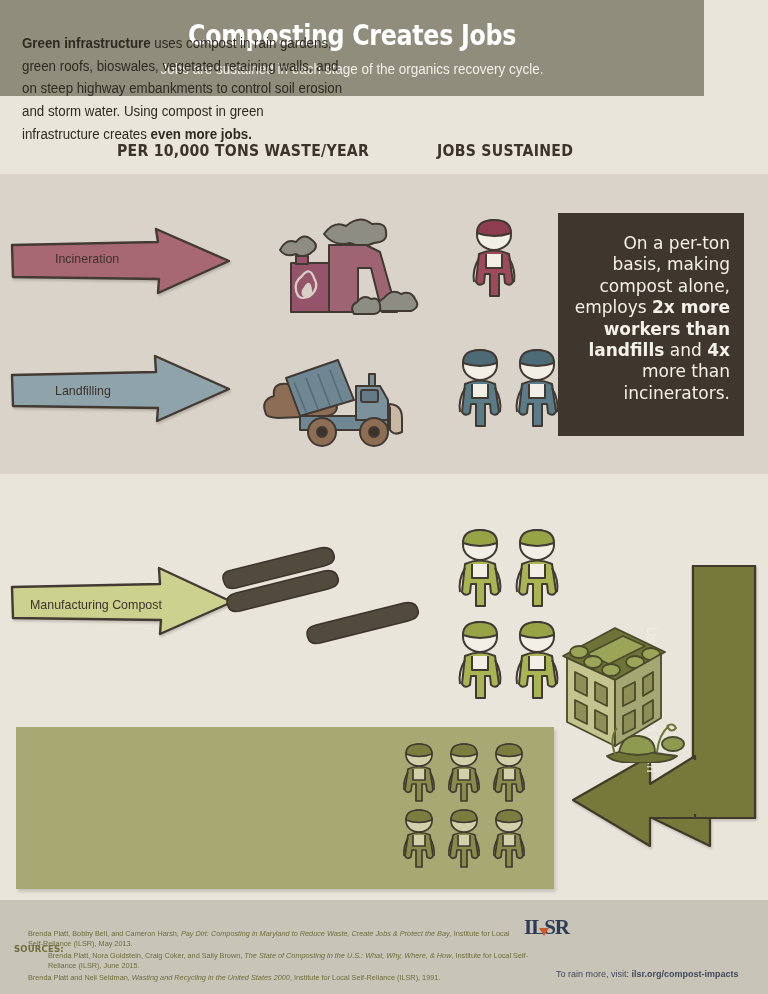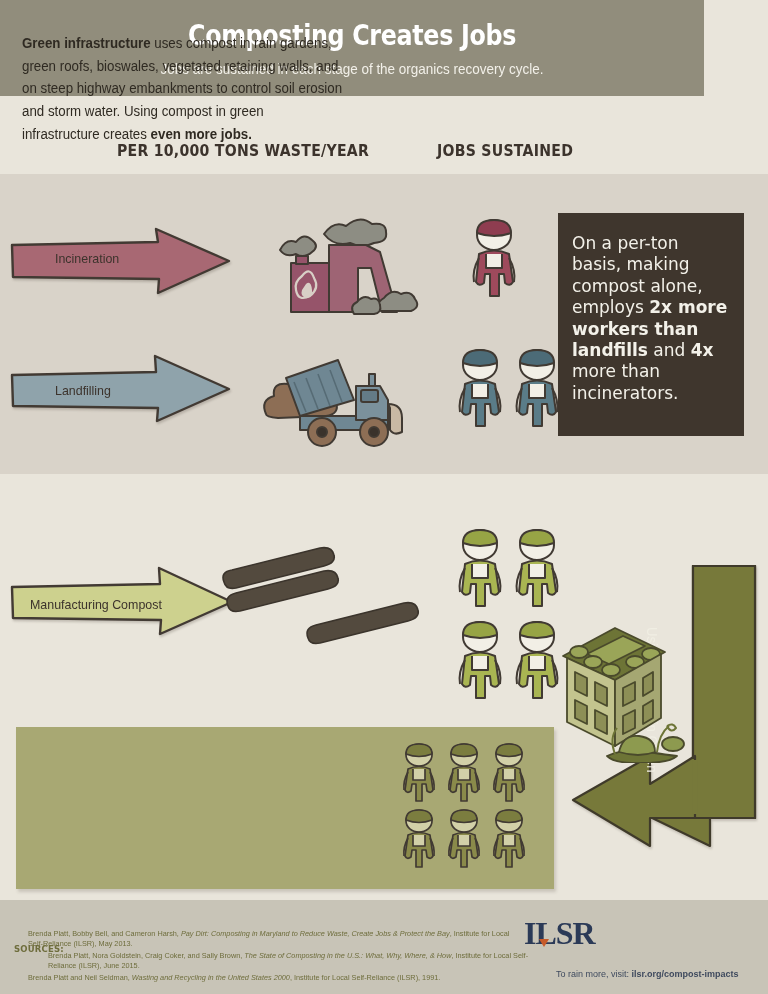--- a/index.html
+++ b/index.html
@@ -62,21 +62,21 @@
     position:absolute; left:660px; top:600px;
     width:210px; text-align:center;
     font-size:14px; color:#f0eee3; line-height:1.25;
     transform:rotate(90deg) scaleX(0.95); transform-origin:left top;
   }
 
   
   .callout {
     position:absolute; left:558px; top:213px; width:186px; height:223px;
     background:#3f362d; color:#f3f1e9;
-    padding:20px 14px 0; text-align:left;
+    padding:20px 14px 0; text-align:right;
     font-size:17px; line-height:1.26;
     font-family:"DejaVu Sans", sans-serif;
   }
   .callout b { font-weight:bold; }
 
   
   .gi-box {
     position:absolute; left:16px; top:727px; width:538px; height:162px;
     background:#a8a873; box-shadow:2px 3px 3px rgba(60,50,40,.18);
   }
@@ -96,21 +96,21 @@
   .src-line {
     position:absolute; left:28px; width:492px;
     font-size:7.3px; color:#6e6d3c; line-height:1.42;
   }
   #src1 { top:929px; } #src2 { top:951px;margin-left:20px; } #src3 { top:973px; }
   .src-line i { font-style:italic; }
 
   .ilsr { position:absolute; left:524px; top:917px; width:232px; }
   .ilsr-mark {
     position:relative; display:inline-block; vertical-align:middle;
-    font-family:"Liberation Serif", serif; font-size:32px; font-weight:bold;
+    font-family:"Liberation Serif", serif; font-size:21px; font-weight:bold;
     color:#2b3a57; letter-spacing:-1px; line-height:1;
   }
   .ilsr-tri {
     position:absolute; left:15px; bottom:2px;
     width:0; height:0; border-left:5px solid transparent;
     border-right:5px solid transparent; border-top:8px solid #c75b2a;
   }
   .ilsr-words { display:inline-block; vertical-align:middle; margin-left:9px; }
   .ilsr-inst {
     font-family:"Liberation Serif", serif; font-size:12.5px; color:#2b3a57;

